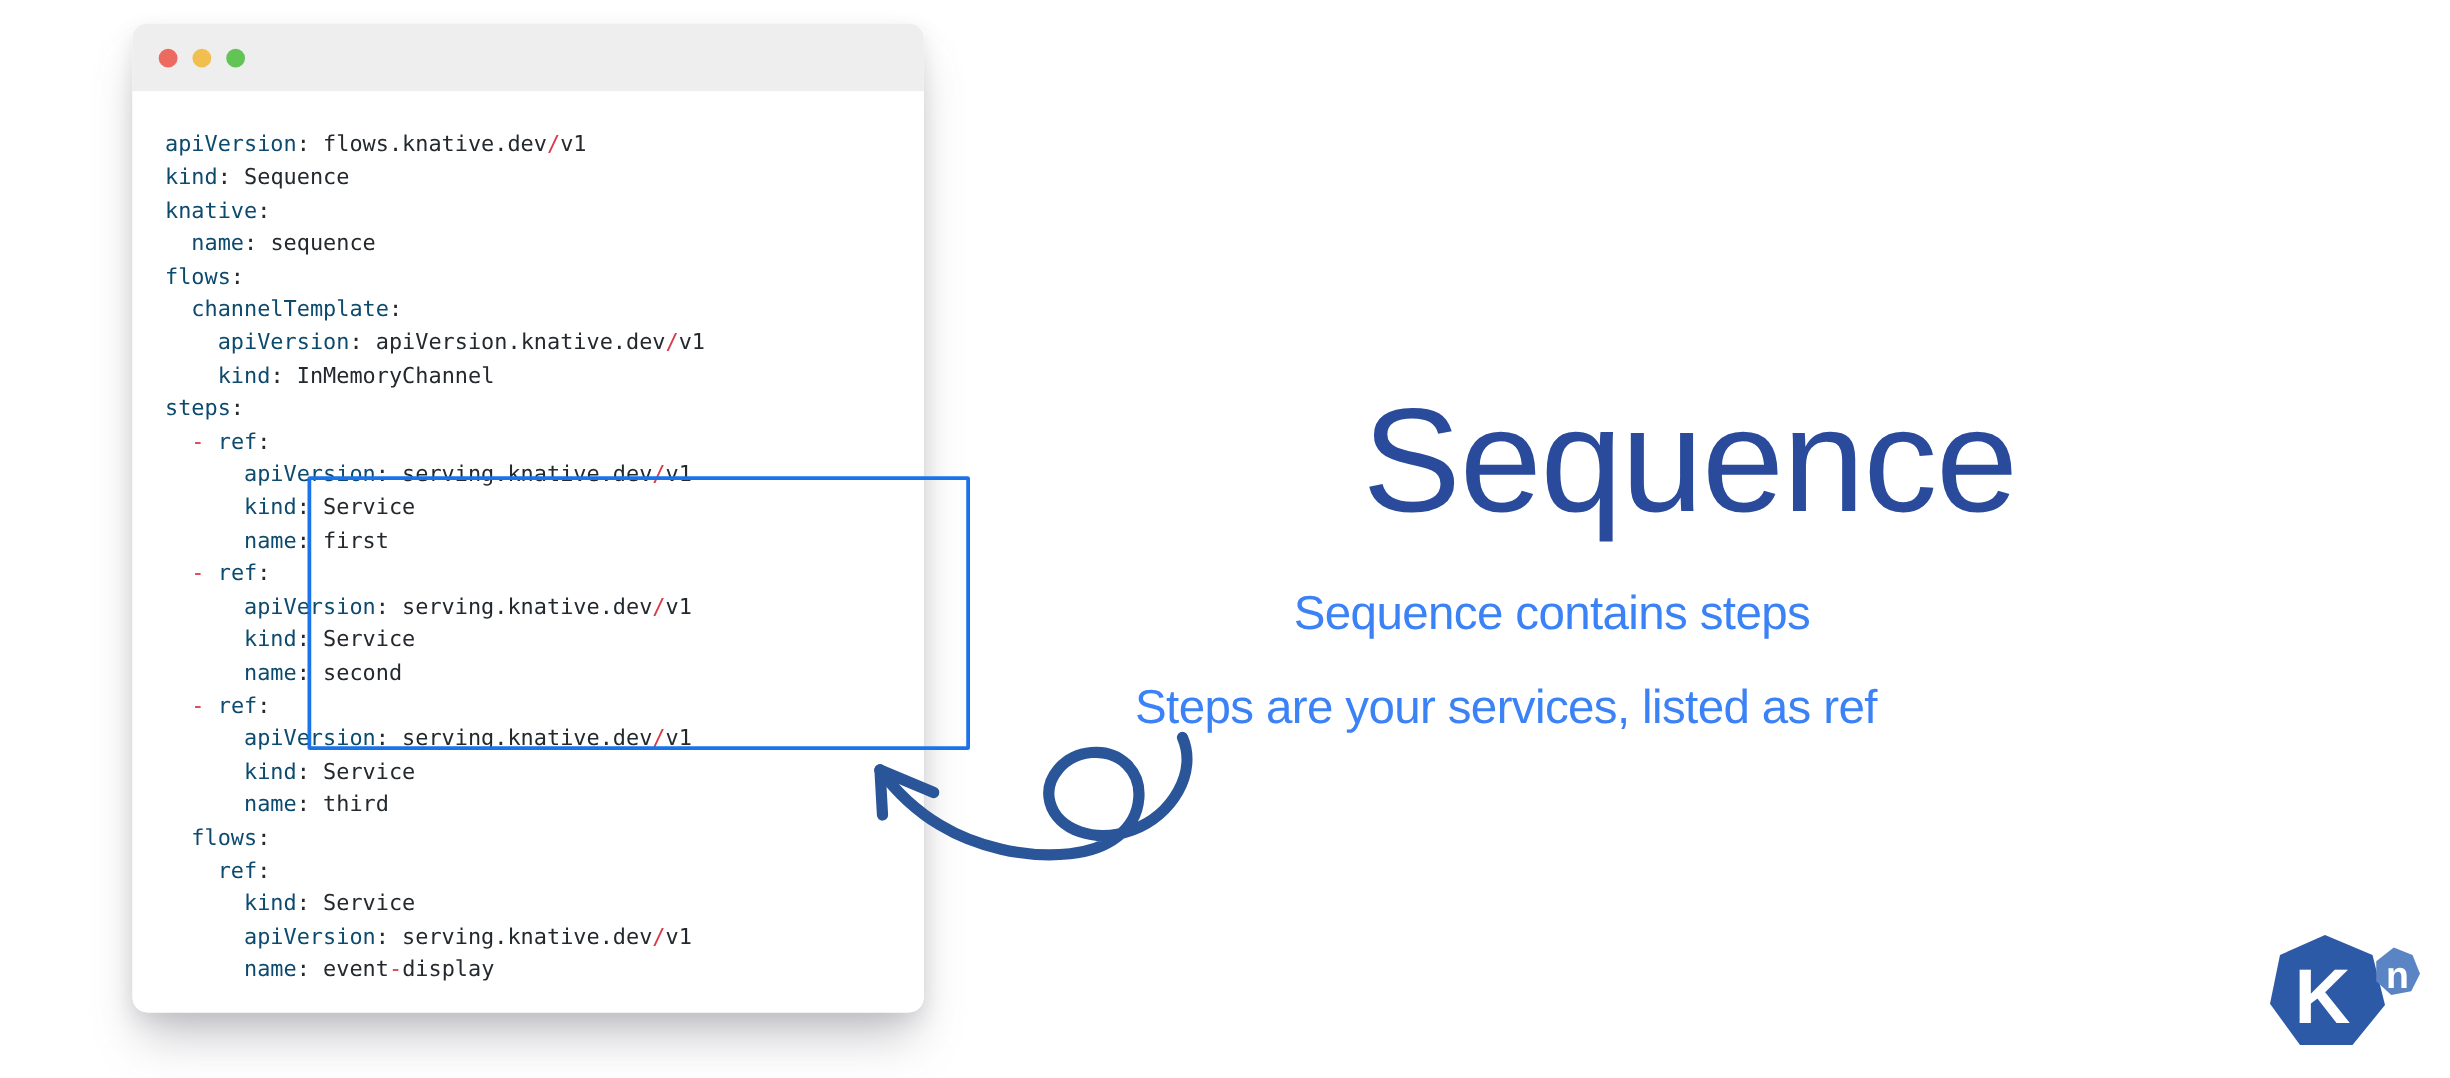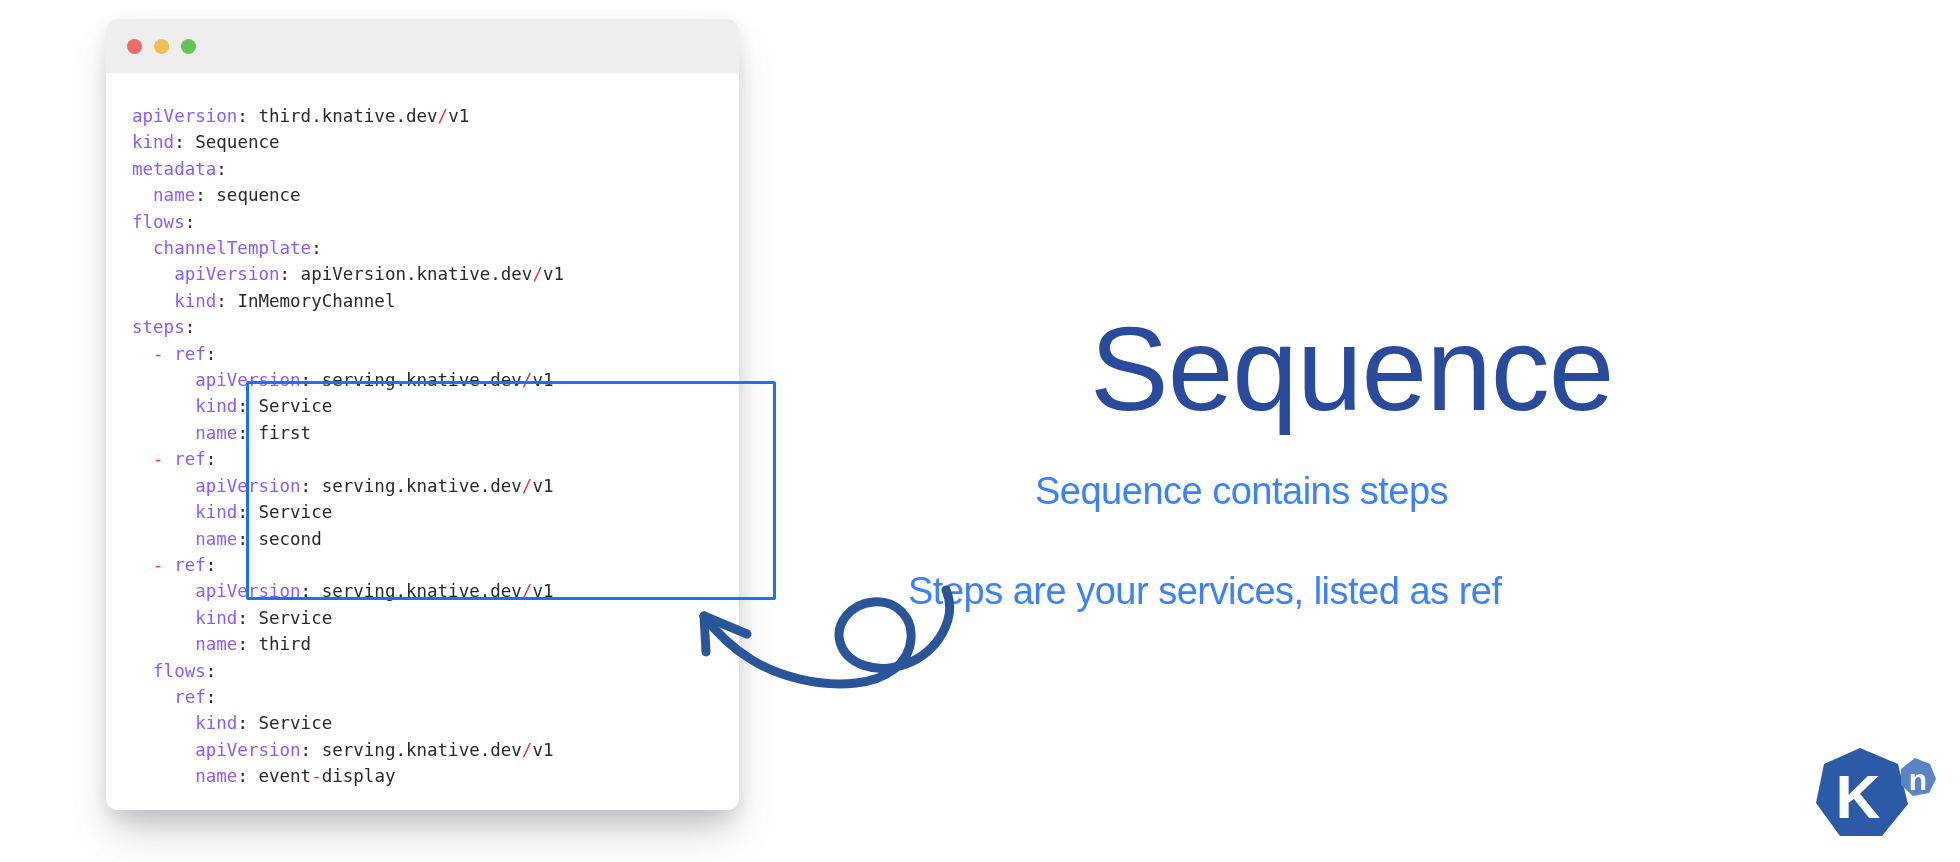--- a/index.html
+++ b/index.html
@@ -62,21 +62,21 @@
     font-family: "DejaVu Sans Mono", "Liberation Mono", monospace;
     font-size: 17.5px;
     line-height: 26.4px;
     color: #24292e;
     margin: 0;
     padding-left: 26px;
     white-space: pre;
     letter-spacing: 0px;
   }
 
-  .k  { color: #8b5cf6; }   
+  .k  { color: #0c4a6e; }   
   .v  { color: #24292e; }   
   .p  { color: #24292e; }   
   .d  { color: #d73a49; }   
 
   
   .steps-highlight {
     position: absolute;
     left: 140px;
     top: 308px;
     width: 530px;
@@ -102,21 +102,21 @@
   .subline {
     position: absolute;
     color: #3b82f6;
     font-size: 38px;
     font-weight: 400;
     line-height: 1.12;
     letter-spacing: -0.5px;
     white-space: nowrap;
   }
   .subline-1 { left: 1035px; top: 470px; }
-  .subline-2 { left: 908px;  top: 570px; }
+  .subline-2 { left: 908px;  top: 545px; }
 
   
   .arrow-annotation {
     position: absolute;
     left: 670px;
     top: 560px;
     width: 290px;
     height: 135px;
   }
 
@@ -134,23 +134,23 @@
 
 <div class="code-window">
 
   <div class="titlebar">
     <span class="dot dot-close"></span>
     <span class="dot dot-minimize"></span>
     <span class="dot dot-zoom"></span>
   </div>
 
   <div class="code-body">
-    <pre class="code" id="code-out"><span class="k">apiVersion</span><span class="p">:</span> <span class="v">third.knative.dev</span><span class="d">/</span><span class="v">v1</span>
+    <pre class="code" id="code-out"><span class="k">apiVersion</span><span class="p">:</span> <span class="v">flows.knative.dev</span><span class="d">/</span><span class="v">v1</span>
 <span class="k">kind</span><span class="p">:</span> <span class="v">Sequence</span>
-<span class="k">metadata</span><span class="p">:</span>
+<span class="k">knative</span><span class="p">:</span>
   <span class="k">name</span><span class="p">:</span> <span class="v">sequence</span>
 <span class="k">flows</span><span class="p">:</span>
   <span class="k">channelTemplate</span><span class="p">:</span>
     <span class="k">apiVersion</span><span class="p">:</span> <span class="v">apiVersion.knative.dev</span><span class="d">/</span><span class="v">v1</span>
     <span class="k">kind</span><span class="p">:</span> <span class="v">InMemoryChannel</span>
 <span class="k">steps</span><span class="p">:</span>
   <span class="d">-</span> <span class="k">ref</span><span class="p">:</span>
       <span class="k">apiVersion</span><span class="p">:</span> <span class="v">serving.knative.dev</span><span class="d">/</span><span class="v">v1</span>
       <span class="k">kind</span><span class="p">:</span> <span class="v">Service</span>
       <span class="k">name</span><span class="p">:</span> <span class="v">first</span>

